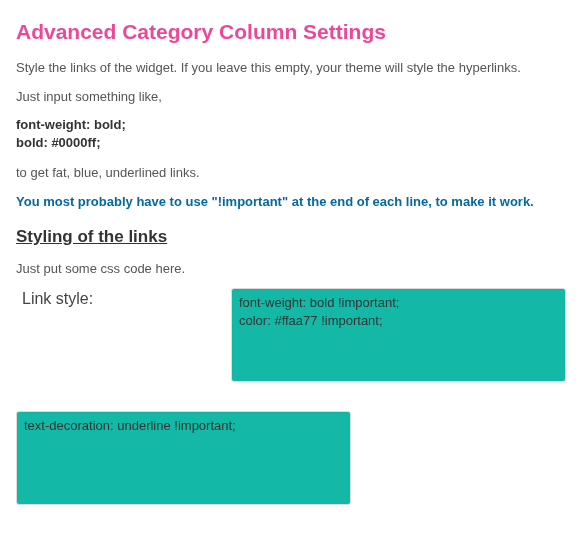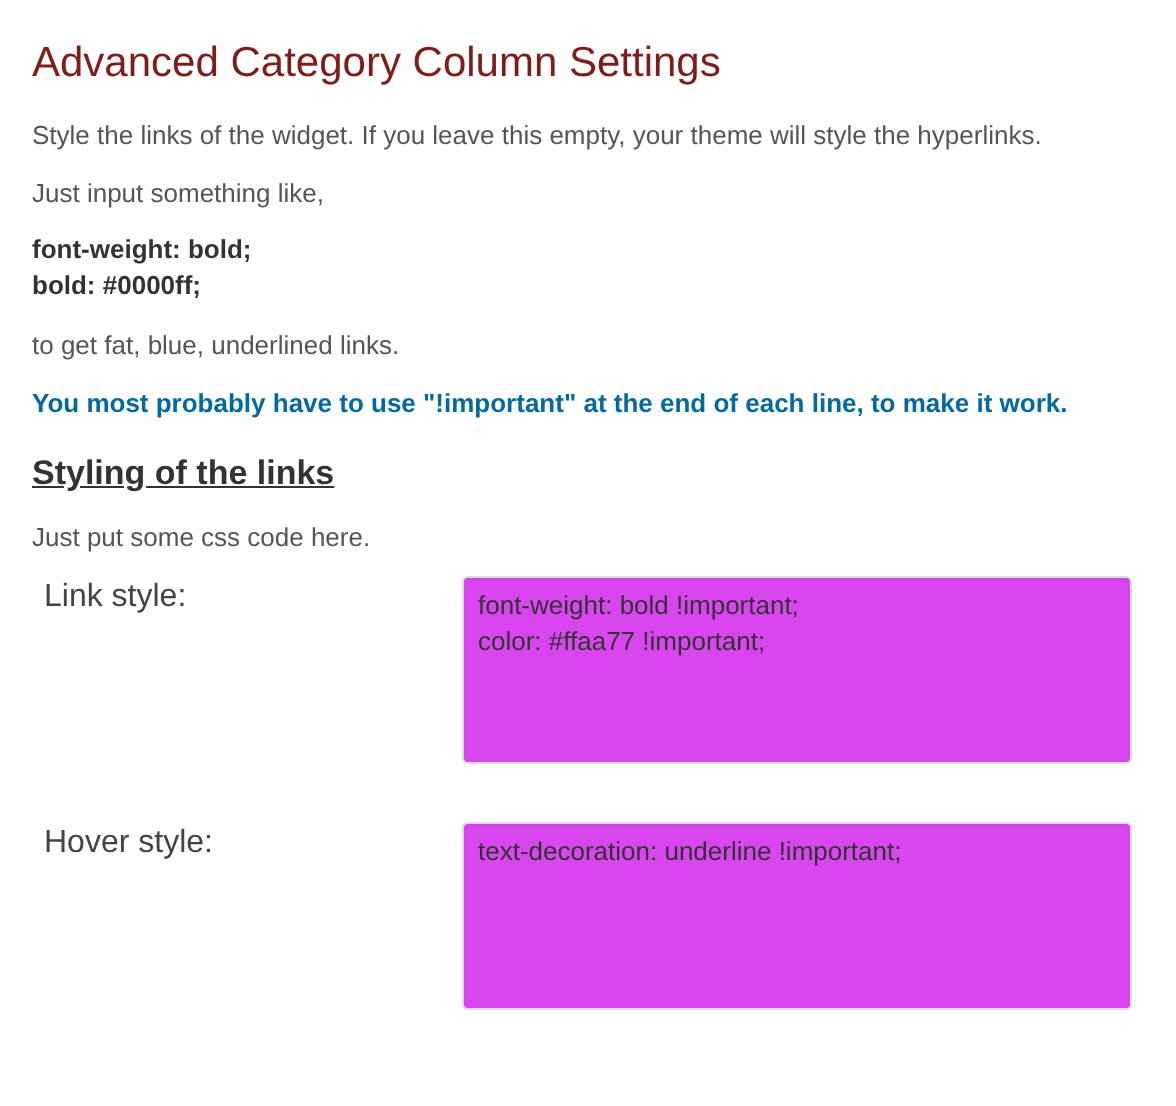--- a/index.html
+++ b/index.html
@@ -9,22 +9,22 @@
       margin: 0;
       padding: 14px 16px;
       background: #ffffff;
       font-family: "Lucida Grande", "Lucida Sans Unicode", Verdana, Arial, sans-serif;
       font-size: 13px;
       color: #444;
       width: 588px;
     }
     h2.page-title {
       font-size: 21px;
-      font-weight: normal;
-      color: #7f1d1d;
+      font-weight: bold;
+      color: #ec4899;
       margin: 6px 0 16px 0;
     }
     p.intro {
       margin: 0 0 14px 0;
       color: #555;
       font-size: 13px;
     }
     p.prompt {
       margin: 0 0 12px 0;
       color: #555;
@@ -79,21 +79,21 @@
       width: 335px;
       height: 94px;
       padding: 5px 7px;
       font-family: "Lucida Grande", "Lucida Sans Unicode", Verdana, Arial, sans-serif;
       font-size: 13px;
       color: #333;
       border: 1px solid #dcdcdc;
       border-radius: 3px;
       resize: none;
       line-height: 1.35;
-      background: #d946ef;
+      background: #14b8a6;
       box-shadow: inset 0 1px 2px rgba(0,0,0,0.05);
     }
   </style>
 </head>
 <body>
 
 <h2 class="page-title">Advanced Category Column Settings</h2>
 
 <p class="intro">Style the links of the widget. If you leave this empty, your theme will style the hyperlinks.</p>
 
@@ -114,17 +114,16 @@
 
 <div class="field-row">
   <div class="field-label">Link style:</div>
   <div class="field-input">
     <textarea style="">font-weight: bold !important;
 color: #ffaa77 !important;</textarea>
   </div>
 </div>
 
 <div class="field-row">
-  <div class="field-label">Hover style:</div>
   <div class="field-input">
     <textarea style="">text-decoration: underline !important;</textarea>
   </div>
 </div>
 
 </body></html>

